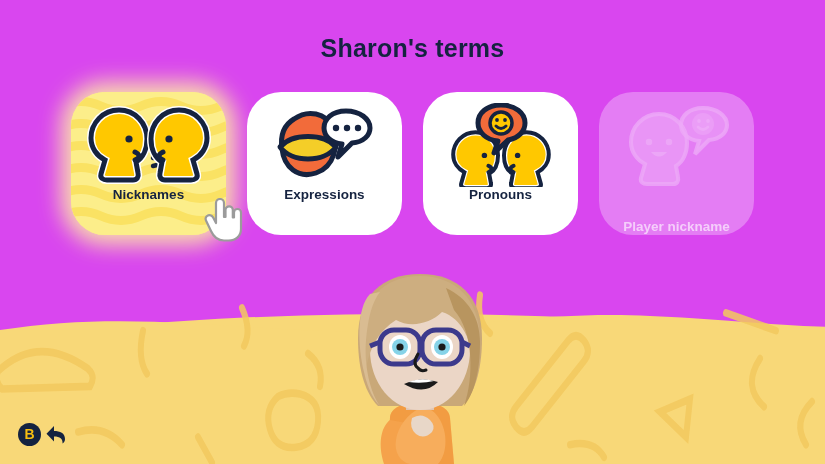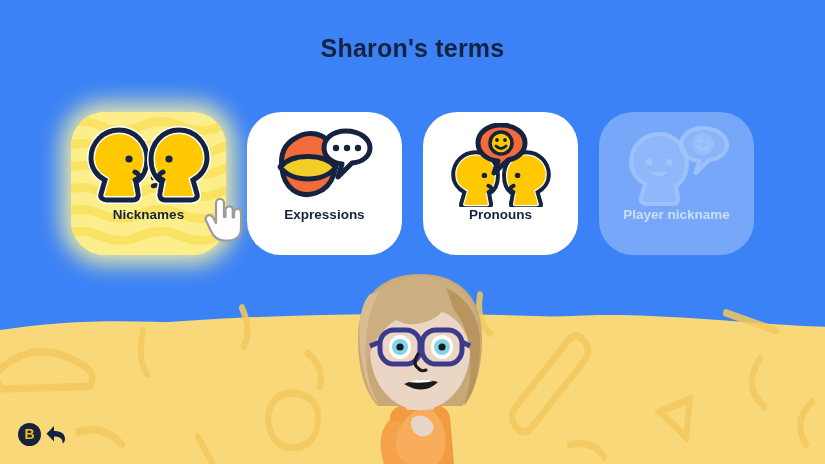--- a/index.html
+++ b/index.html
@@ -3,21 +3,21 @@
 <meta charset="utf-8">
 <style>
   html,body{margin:0;padding:0;}
   body{
     width:825px;height:464px;overflow:hidden;
     font-family:"Liberation Sans", sans-serif;
     background:#F7BE10;
   }
   #screen{
     position:relative;width:825px;height:464px;overflow:hidden;
-    background:#3b82f6;
+    background:#d946ef;
   }
 
   
   .hill{
     position:absolute;left:-40px;right:-40px;bottom:0;height:150px;
     background:#F8D878;
     border-top-left-radius:60% 60px;
     border-top-right-radius:60% 60px;
   }
   .hill svg{position:absolute;left:0;top:-34px;width:905px;height:190px;display:block;}
@@ -31,41 +31,42 @@
 
   
   .cards{
     position:absolute;top:92px;left:0;width:825px;height:150px;
     display:flex;justify-content:center;align-items:flex-start;gap:21px;
   }
   .card{
     position:relative;width:155px;height:143px;border-radius:34px;
     background:#FFFFFF;
     display:flex;flex-direction:column;align-items:center;justify-content:flex-start;
-    box-sizing:border-box;padding-top:14px;margin-top:20px;
+    box-sizing:border-box;padding-top:14px;
   }
   .card .icon{height:78px;display:flex;align-items:center;justify-content:center;}
   .card .label{
     margin-top:4px;font-size:13.5px;font-weight:bold;color:#152340;
     text-align:center;line-height:1.1;
   }
 
   
   .card.selected{
     background:#FCEE8A;
     box-shadow:0 0 22px 10px rgba(255,246,160,0.85);
   }
   .card.selected .stripes{
     position:absolute;inset:0;border-radius:34px;overflow:hidden;z-index:0;
   }
   .card.selected .icon,.card.selected .label{position:relative;z-index:2;}
 
   
   .card.disabled{
     background:rgba(255,255,255,0.30);
+    justify-content:space-between;
   }
   .card.disabled .label{color:rgba(255,255,255,0.62);}
   .card.disabled .icon{opacity:0.34;}
 
   
   .cursor{position:absolute;left:203px;top:198px;width:40px;height:44px;z-index:40;}
 
   
   .avatar{position:absolute;left:334px;top:268px;width:172px;height:196px;z-index:20;}
 

